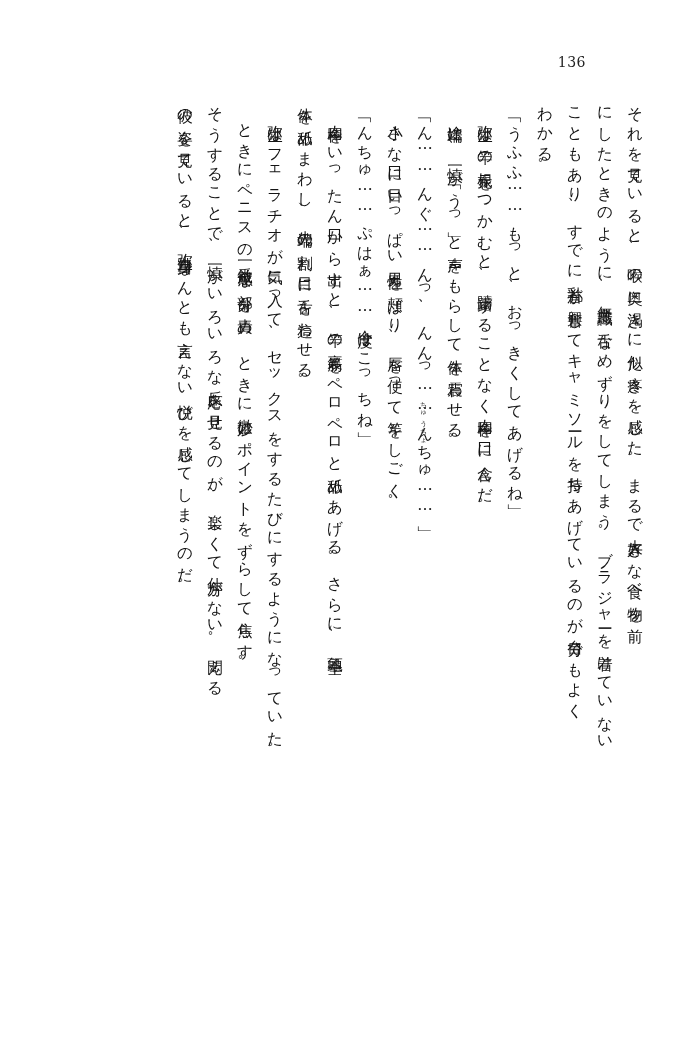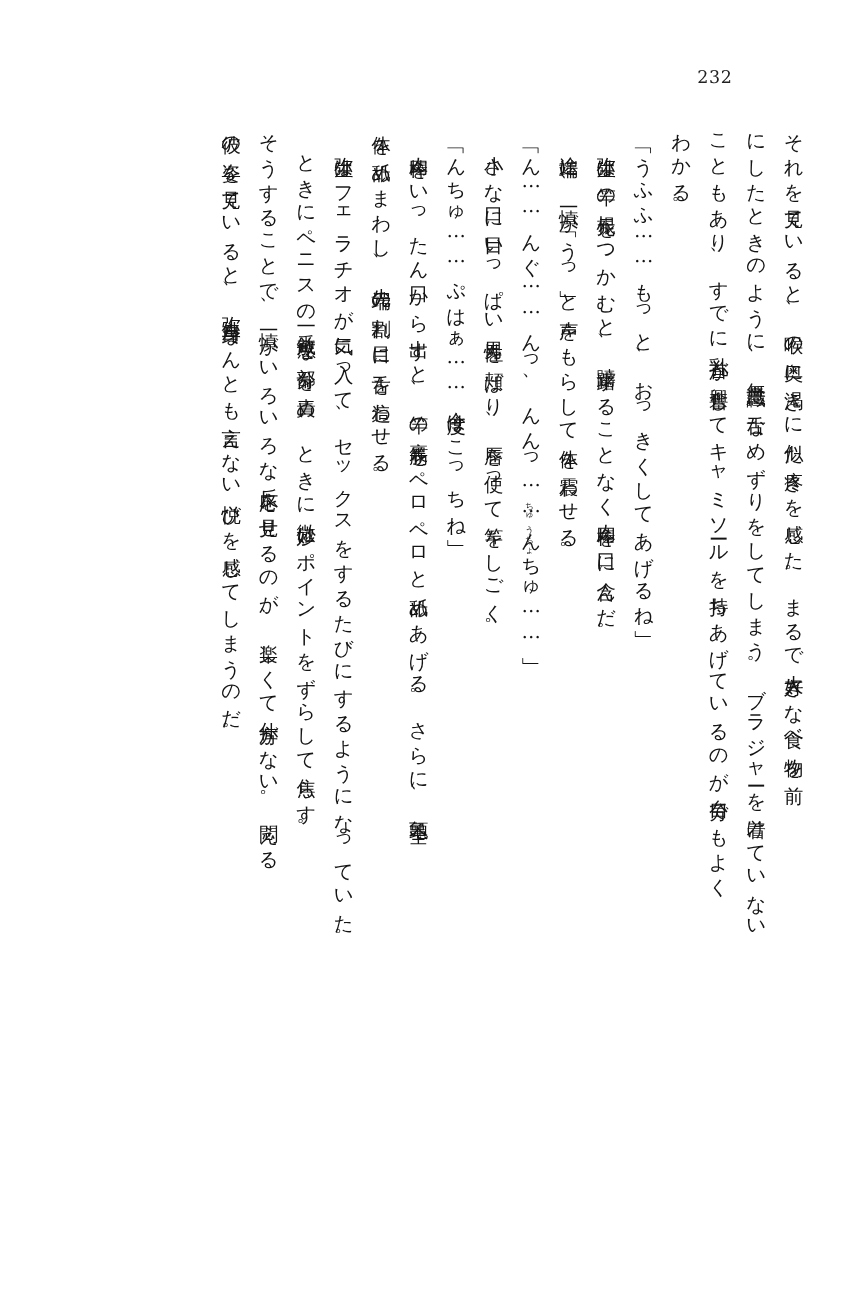--- a/index.html
+++ b/index.html
@@ -68,21 +68,21 @@
     letter-spacing: 1px;
     color: #222;
     white-space: pre;
   }
 </style>
 </head>
 <body>
 
 <div class="page">
 
-  <div class="page-number">232</div>
+  <div class="page-number">136</div>
 
   <div class="text-block">
     <div class="vline">それを見ていると、喉の奥に渇きに似た疼きを感じた。まるで大好きな食べ物を前</div>
     <div class="vline">にしたときのように、無意識に舌なめずりをしてしまう。ブラジャーを着けていない</div>
     <div class="vline">こともあり、すでに乳首が興奮してキャミソールを持ちあげているのが自分でもよく</div>
     <div class="vline">わかる。</div>
     <div class="vline indent">「うふふ……もっと、おっきくしてあげるね」</div>
     <div class="vline indent">弥生は竿の根元をつかむと、躊躇することなく肉棒を口に含んだ。</div>
     <div class="vline indent">途端に、慎一が「うっ」と声をもらして体を震わせる。</div>
     <div class="vline indent">「ん……んぐ……んっ、んんっ……んちゅ……」</div>

